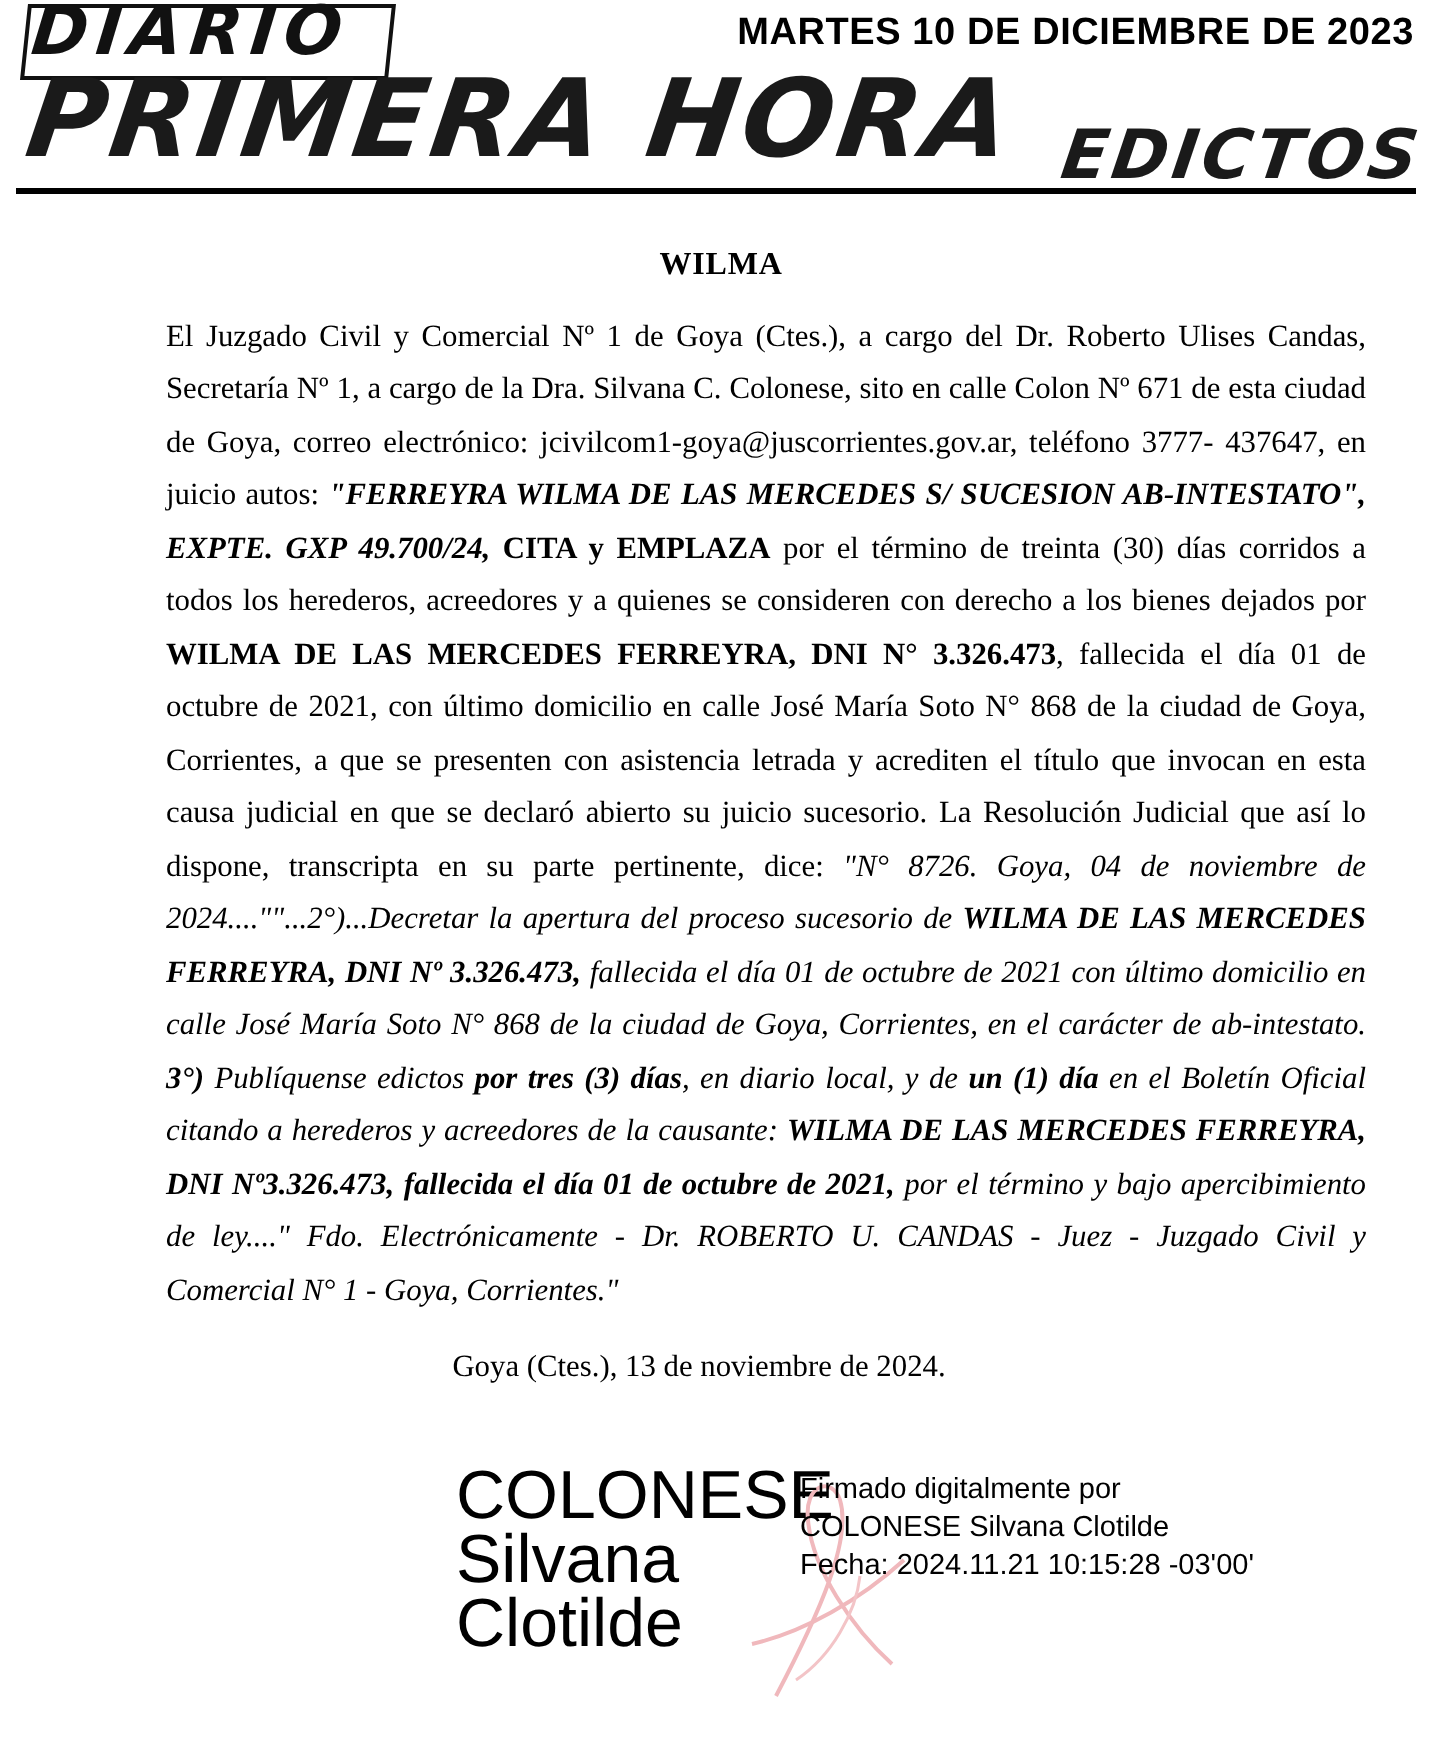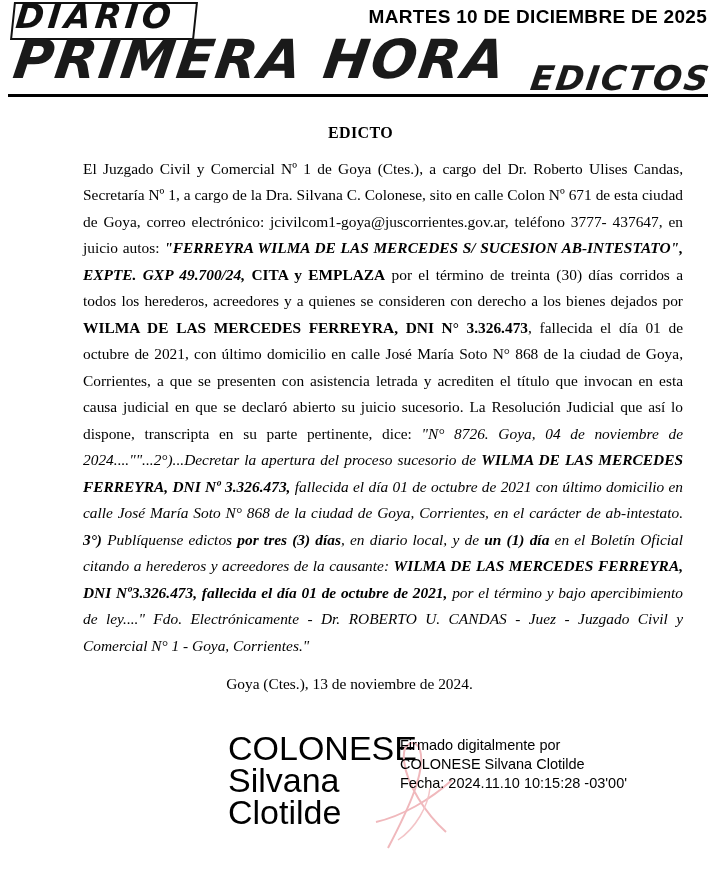--- a/index.html
+++ b/index.html
@@ -164,35 +164,35 @@
 </style>
 </head>
 <body>
 
 <div class="masthead">
   <div class="masthead-logo">
     <div class="diario-box"></div>
     <div class="diario-word">DIARIO</div>
     <div class="primera-word">PRIMERA HORA</div>
   </div>
-  <div class="masthead-date">MARTES 10 DE DICIEMBRE DE 2025</div>
+  <div class="masthead-date">MARTES 10 DE DICIEMBRE DE 2023</div>
   <div class="masthead-section">EDICTOS</div>
   <div class="masthead-rule"></div>
 </div>
 
 <div class="doc">
-  <div class="doc-title">EDICTO</div>
+  <div class="doc-title">WILMA</div>
   <div class="doc-body">
       <p style="margin: 0px; text-indent: 0px;"><span>El Juzgado Civil y Comercial Nº 1 de Goya (Ctes.), a cargo del Dr. Roberto Ulises Candas, Secretaría Nº 1, a cargo de la Dra. Silvana C. Colonese, sito en calle Colon Nº 671 de esta ciudad de Goya, correo electrónico: jcivilcom1-goya@juscorrientes.gov.ar, teléfono 3777- 437647, en juicio autos: </span><span style="font-weight: bold; font-style: italic;">"FERREYRA WILMA DE LAS MERCEDES S/ SUCESION AB-INTESTATO", EXPTE. GXP 49.700/24, </span><span style="font-weight: bold;">CITA y EMPLAZA</span><span> por el término de treinta (30) días corridos a todos los herederos, acreedores y a quienes se consideren con derecho a los bienes dejados por </span><span style="font-weight: bold;">WILMA DE LAS MERCEDES FERREYRA, DNI N° 3.326.473</span><span>, fallecida el día 01 de octubre de 2021, con último domicilio en calle José María Soto N° 868 de la ciudad de Goya, Corrientes, a que se presenten con asistencia letrada y acrediten el título que invocan en esta causa judicial en que se declaró abierto su juicio sucesorio. La Resolución Judicial que así lo dispone, transcripta en su parte pertinente, dice: </span><span style="font-style: italic;">"N° 8726. Goya, 04 de noviembre de 2024....""...2°)...Decretar la apertura del proceso sucesorio de </span><span style="font-weight: bold; font-style: italic;">WILMA DE LAS MERCEDES FERREYRA, DNI Nº 3.326.473, </span><span style="font-style: italic;">fallecida el día 01 de octubre de 2021 con último domicilio en calle José María Soto N° 868 de la ciudad de Goya, Corrientes, en el carácter de ab-intestato. </span><span style="font-weight: bold; font-style: italic;">3°) </span><span style="font-style: italic;">Publíquense edictos </span><span style="font-weight: bold; font-style: italic;">por tres (3) días</span><span style="font-style: italic;">, en diario local, y de </span><span style="font-weight: bold; font-style: italic;">un (1) día </span><span style="font-style: italic;">en el Boletín Oficial citando a herederos y acreedores de la causante: </span><span style="font-weight: bold; font-style: italic;">WILMA DE LAS MERCEDES FERREYRA, DNI Nº3.326.473, fallecida el día 01 de octubre de 2021, </span><span style="font-style: italic;">por el término y bajo apercibimiento de ley...." Fdo. Electrónicamente - Dr. ROBERTO U. CANDAS - Juez - Juzgado Civil y Comercial N° 1 - Goya, Corrientes."</span></p>
     </div>
   <div class="signline">Goya (Ctes.),   13   de noviembre de 2024.</div>
 </div>
 
 <div class="sigblock">
   <div class="sig-name">COLONESE Silvana Clotilde</div>
   <svg class="sig-scribble" viewBox="0 0 110 118">
     <path d="M20 112 C 42 70, 58 34, 52 14 C 48 2, 34 6, 36 24 C 38 48, 58 78, 78 96" fill="none" stroke="#f0b8bc" stroke-width="2"></path>
     <path d="M8 86 C 34 80, 62 64, 84 44" fill="none" stroke="#f0b8bc" stroke-width="2"></path>
     <path d="M30 104 C 48 92, 60 70, 62 52" fill="none" stroke="#f3c4c7" stroke-width="1.5"></path>
   </svg>
   <div class="sig-detail" style="white-space: pre-line;">Firmado digitalmente por COLONESE Silvana Clotilde
-Fecha: 2024.11.10 10:15:28 -03'00'</div>
+Fecha: 2024.11.21 10:15:28 -03'00'</div>
 </div>
 
 </body></html>

